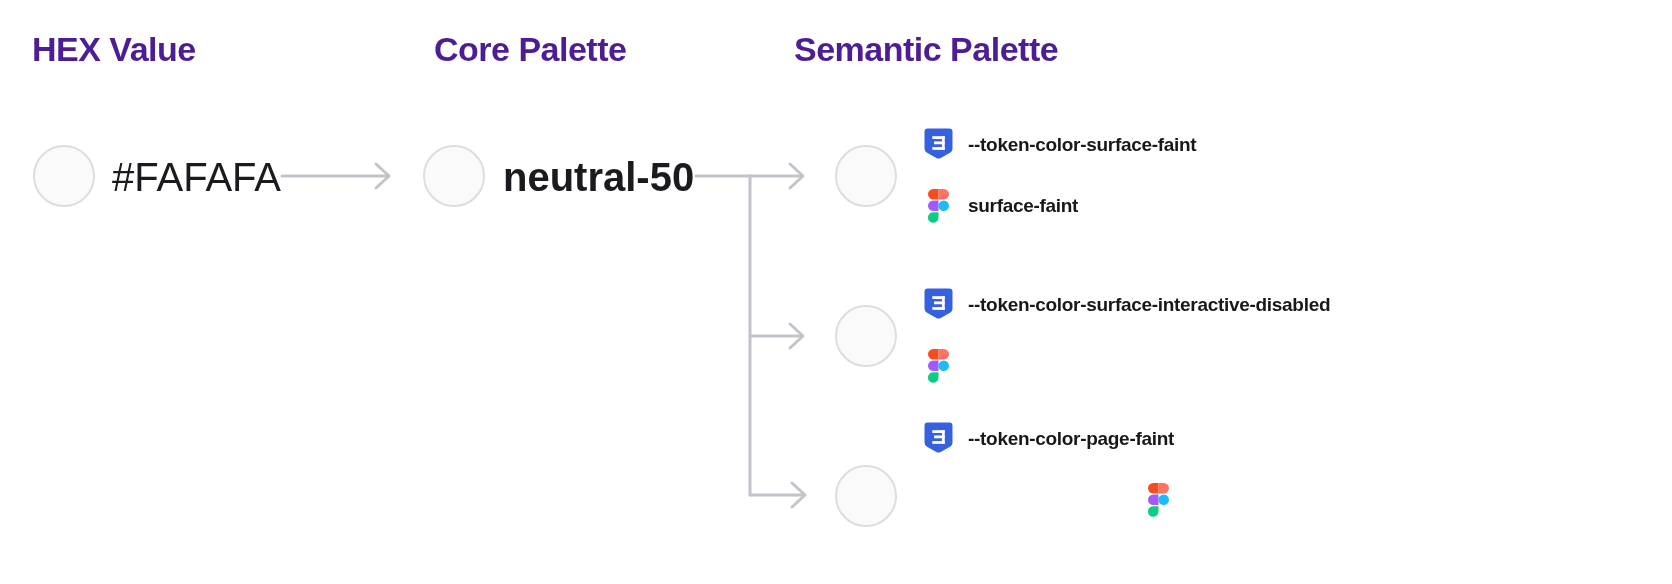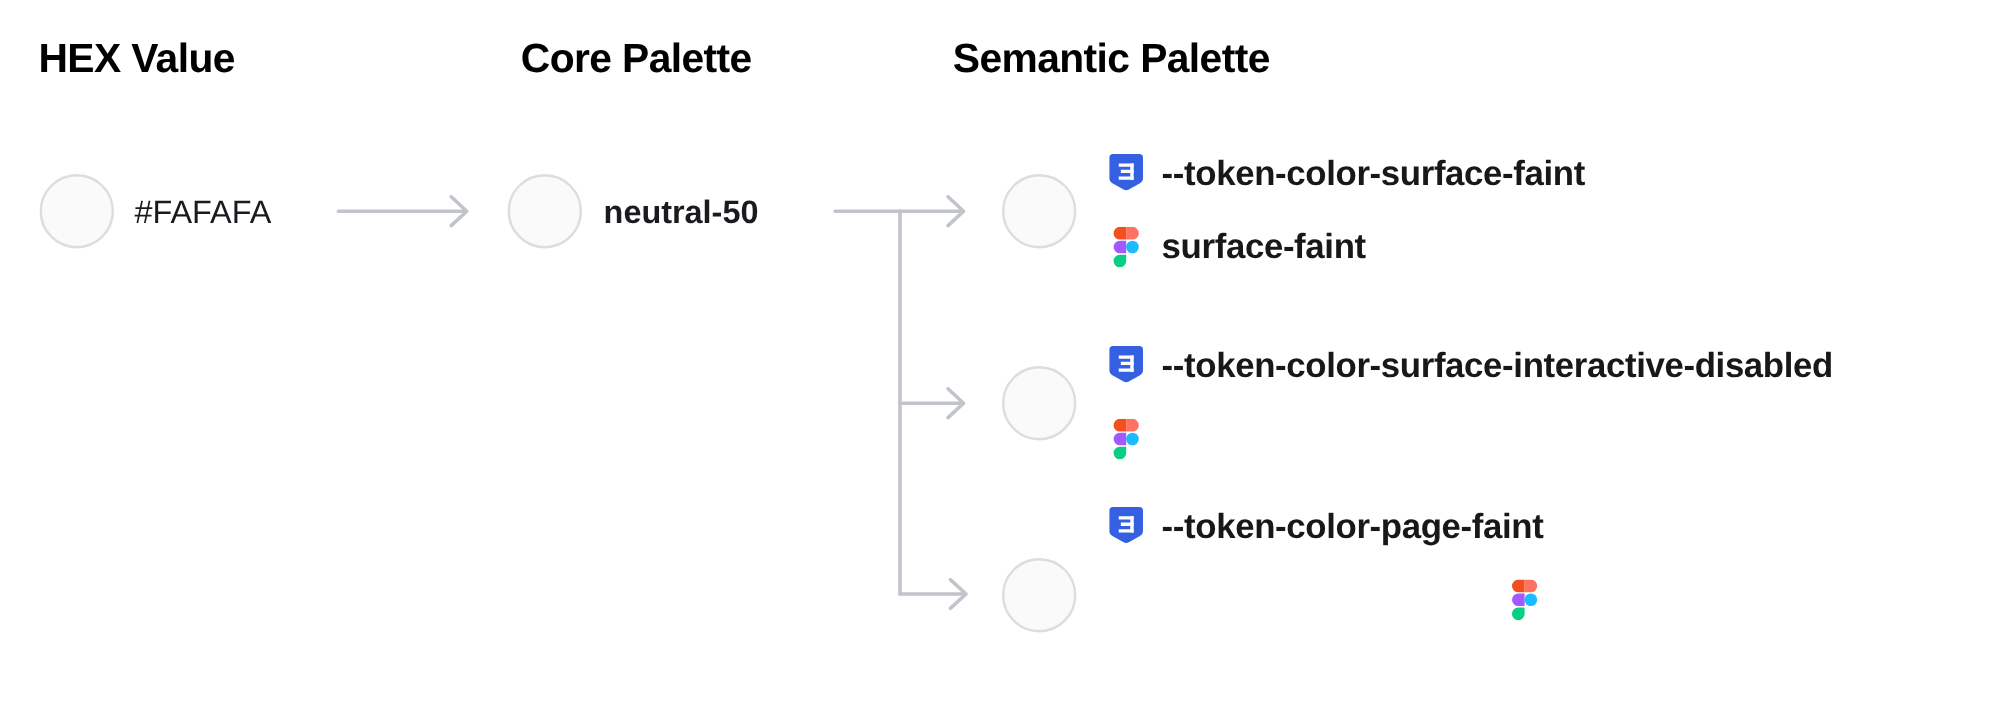--- a/index.html
+++ b/index.html
@@ -19,42 +19,42 @@
     position: absolute;
     inset: 0;
     z-index: 0;
   }
   .heading {
     position: absolute;
     top: 30px;
     font-size: 34px;
     line-height: 1.15;
     font-weight: 700;
-    color: #000000;
+    color: #4c1d95;
     letter-spacing: -0.5px;
     white-space: nowrap;
     z-index: 1;
   }
   .heading.hex { left: 32px; }
   .heading.core { left: 434px; }
   .heading.semantic { left: 794px; }
 
   .swatch {
     position: absolute;
     width: 62px;
     height: 62px;
     border-radius: 50%;
     background: #fafafa;
     border: 2px solid #dcdde1;
     box-sizing: border-box;
     z-index: 1;
   }
   .node-label {
     position: absolute;
-    font-size: 27px;
+    font-size: 40px;
     font-weight: 400;
     color: #1a1b1e;
     white-space: nowrap;
     transform: translateY(-50%);
     z-index: 1;
   }
 
   .semantic-entry {
     position: absolute;
     left: 922px;
@@ -70,21 +70,21 @@
     height: 50px;
   }
   .token-line .icon-wrap {
     display: flex;
     align-items: center;
     justify-content: center;
     width: 32px;
     flex: 0 0 32px;
   }
   .token-text {
-    font-size: 29px;
+    font-size: 19px;
     font-weight: 600;
     color: #17181a;
     letter-spacing: -0.3px;
     white-space: nowrap;
   }
 </style>
 </head>
 <body>
 
 <div class="canvas">

